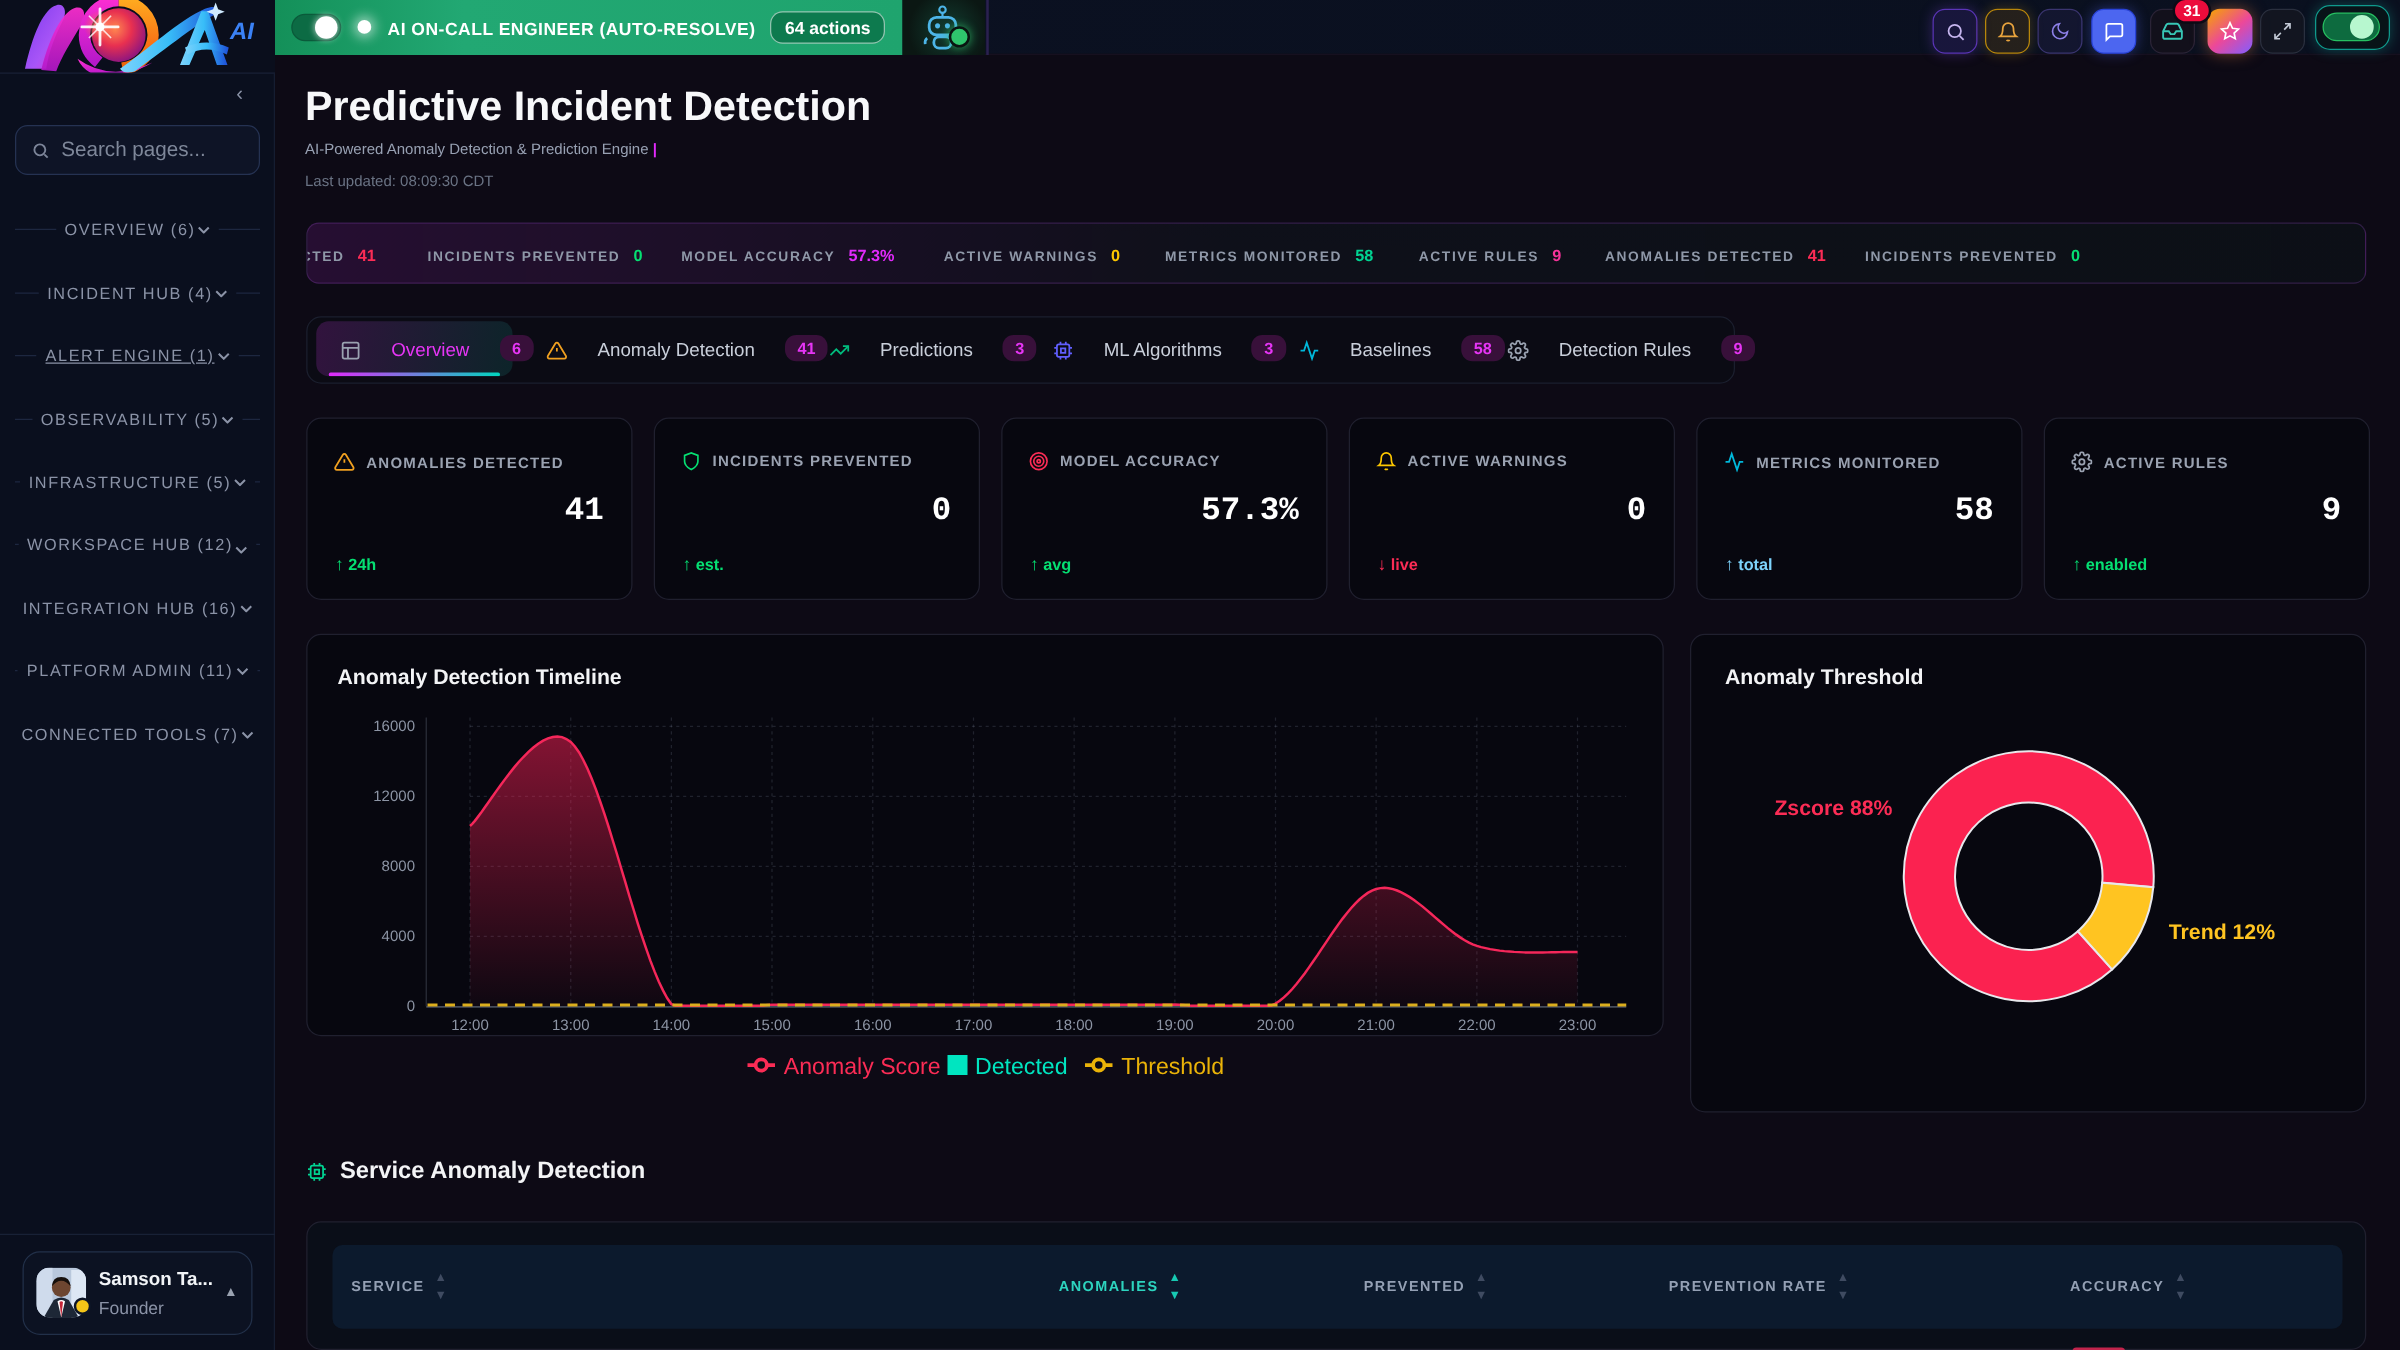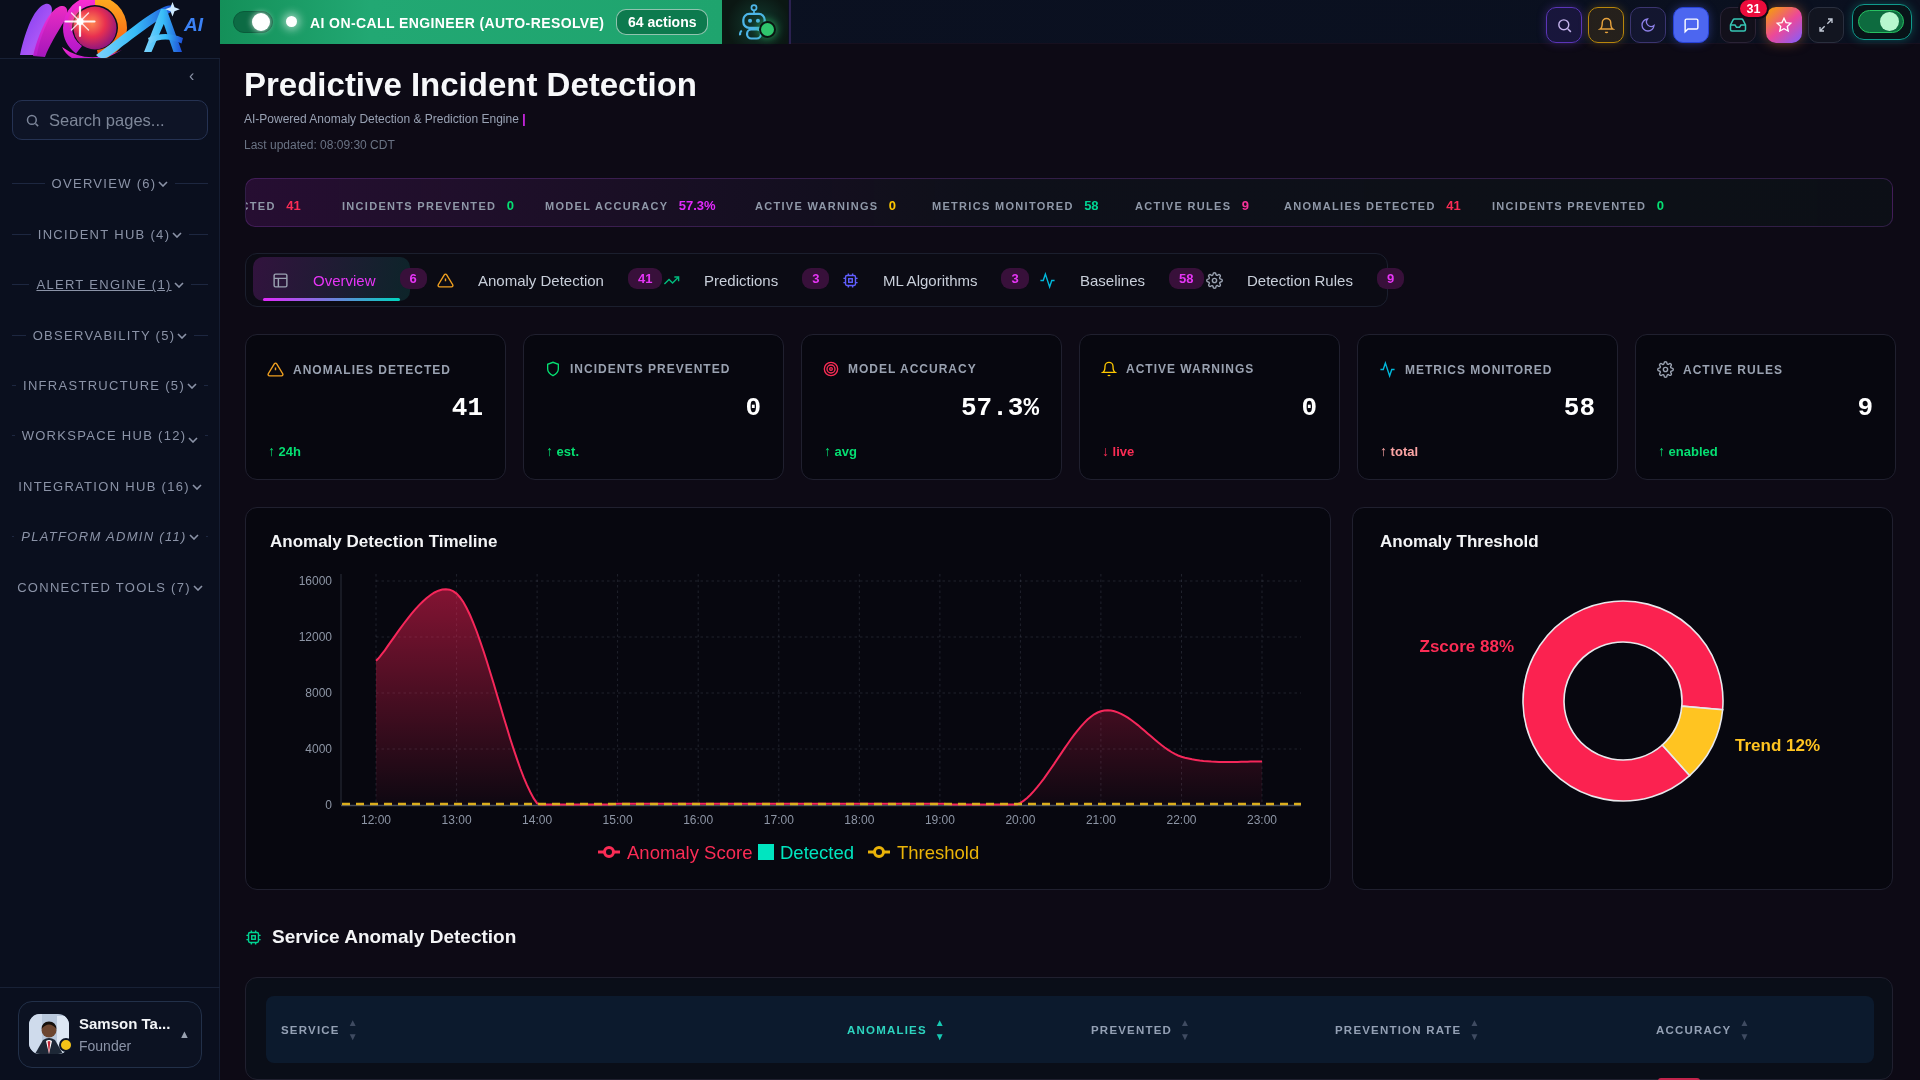--- a/index.html
+++ b/index.html
@@ -125,21 +125,21 @@
         </svg></span>
       <span class="ln"></span>
     </div>
 <div class="navhead" style="top:479px;">
       <span class="ln"></span>
       <span style="display:flex;align-items:center;">INTEGRATION HUB (16)<svg class="chev" width="10" height="6" viewBox="0 0 10 6" fill="none" stroke="#8b93a7" stroke-width="1.6">
           <path d="M1 1l4 4 4-4"></path>
         </svg></span>
       <span class="ln"></span>
     </div>
-<div class="navhead" style="top:529px;font-style:italic;">
+<div class="navhead" style="top:529px;">
       <span class="ln"></span>
       <span style="display:flex;align-items:center;">PLATFORM ADMIN (11)<svg class="chev" width="10" height="6" viewBox="0 0 10 6" fill="none" stroke="#8b93a7" stroke-width="1.6">
           <path d="M1 1l4 4 4-4"></path>
         </svg></span>
       <span class="ln"></span>
     </div>
 <div class="navhead" style="top:580px;">
       <span class="ln"></span>
       <span style="display:flex;align-items:center;">CONNECTED TOOLS (7)<svg class="chev" width="10" height="6" viewBox="0 0 10 6" fill="none" stroke="#8b93a7" stroke-width="1.6">
           <path d="M1 1l4 4 4-4"></path>
@@ -354,36 +354,36 @@
 <div class="card" style="left:1137px;top:334px;width:261px;height:146px;">
 <div style="position:absolute;left:21px;top:26px;display:flex;align-items:center;gap:9px;">
         <span style="display:flex;">
           <svg width="17" height="17" viewBox="0 0 24 24" fill="none" stroke="#00b8db" stroke-width="2">
             <path d="M22 12h-4l-3 9L9 3l-3 9H2"></path>
           </svg>
         </span>
         <span class="statlabel">METRICS MONITORED</span>
       </div>
 <div style="position:absolute;right:22px;top:58px;font-family:'Liberation Mono',monospace;font-weight:bold;font-size:26px;color:#fff;">58</div>
-<div style="position:absolute;left:22px;top:108px;font-size:13px;font-weight:bold;color:#fca5a5;"><span style="font-size:14px;">↑</span> total</div>
+<div style="position:absolute;left:22px;top:108px;font-size:13px;font-weight:bold;color:#7dd3fc;"><span style="font-size:14px;">↑</span> total</div>
 </div>
 <div class="card" style="left:1415px;top:334px;width:261px;height:146px;">
 <div style="position:absolute;left:21px;top:26px;display:flex;align-items:center;gap:9px;">
         <span style="display:flex;">
           <svg width="17" height="17" viewBox="0 0 24 24" fill="none" stroke="#9aa2b1" stroke-width="2">
             <circle cx="12" cy="12" r="3"></circle>
             <path d="M19.4 15a1.65 1.65 0 0 0 .33 1.82l.06.06a2 2 0 1 1-2.83 2.83l-.06-.06a1.65 1.65 0 0 0-1.82-.33 1.65 1.65 0 0 0-1 1.51V21a2 2 0 1 1-4 0v-.09A1.65 1.65 0 0 0 9 19.4a1.65 1.65 0 0 0-1.82.33l-.06.06a2 2 0 1 1-2.83-2.83l.06-.06a1.65 1.65 0 0 0 .33-1.82 1.65 1.65 0 0 0-1.51-1H3a2 2 0 1 1 0-4h.09A1.65 1.65 0 0 0 4.6 9a1.65 1.65 0 0 0-.33-1.82l-.06-.06a2 2 0 1 1 2.83-2.83l.06.06a1.65 1.65 0 0 0 1.82.33H9a1.65 1.65 0 0 0 1-1.51V3a2 2 0 1 1 4 0v.09a1.65 1.65 0 0 0 1 1.51 1.65 1.65 0 0 0 1.82-.33l.06-.06a2 2 0 1 1 2.83 2.83l-.06.06a1.65 1.65 0 0 0-.33 1.82V9a1.65 1.65 0 0 0 1.51 1H21a2 2 0 1 1 0 4h-.09a1.65 1.65 0 0 0-1.51 1z"></path>
           </svg>
         </span>
         <span class="statlabel">ACTIVE RULES</span>
       </div>
 <div style="position:absolute;right:22px;top:58px;font-family:'Liberation Mono',monospace;font-weight:bold;font-size:26px;color:#fff;">9</div>
 <div style="position:absolute;left:22px;top:108px;font-size:13px;font-weight:bold;color:#05df72;"><span style="font-size:14px;">↑</span> enabled</div>
 </div>
-    <div class="card" style="left:25px;top:507px;width:1086px;height:383px;">
+    <div class="card" style="left:25px;top:507px;width:1086px;height:322px;">
 <div style="position:absolute;left:24px;top:24px;font-size:17px;font-weight:bold;color:#f3f4f6;">Anomaly Detection Timeline</div>
 <svg style="position:absolute;left:0;top:0;" width="1086" height="383" viewBox="0 0 1086 383">
 <defs>
           <linearGradient id="afill" x1="0" y1="0" x2="0" y2="1">
             <stop offset="0" stop-color="#ff2056" stop-opacity=".5"></stop>
             <stop offset="1" stop-color="#ff2056" stop-opacity=".03"></stop>
           </linearGradient>
         </defs>
 <line x1="130" y1="66" x2="130" y2="297" stroke="rgba(148,163,184,.18)" stroke-width="1" stroke-dasharray="2.5,3"></line>
 <line x1="210.6" y1="66" x2="210.6" y2="297" stroke="rgba(148,163,184,.18)" stroke-width="1" stroke-dasharray="2.5,3"></line>

